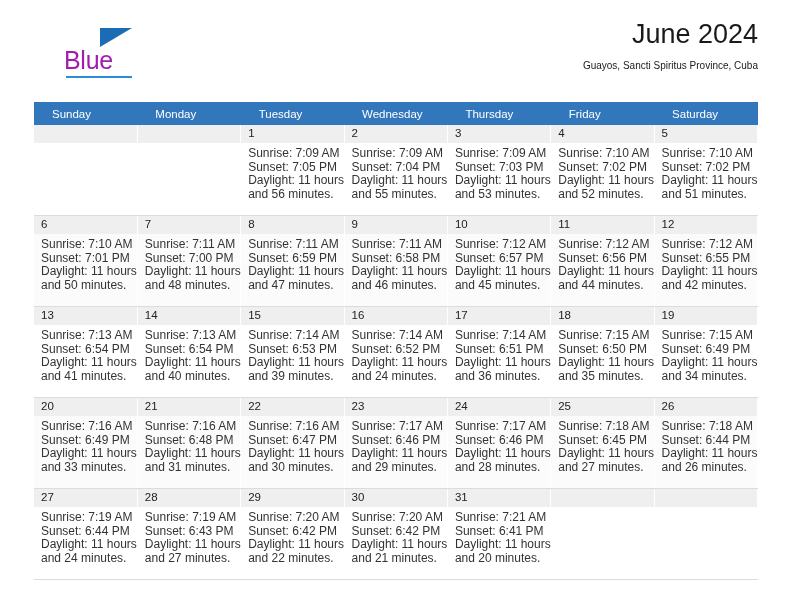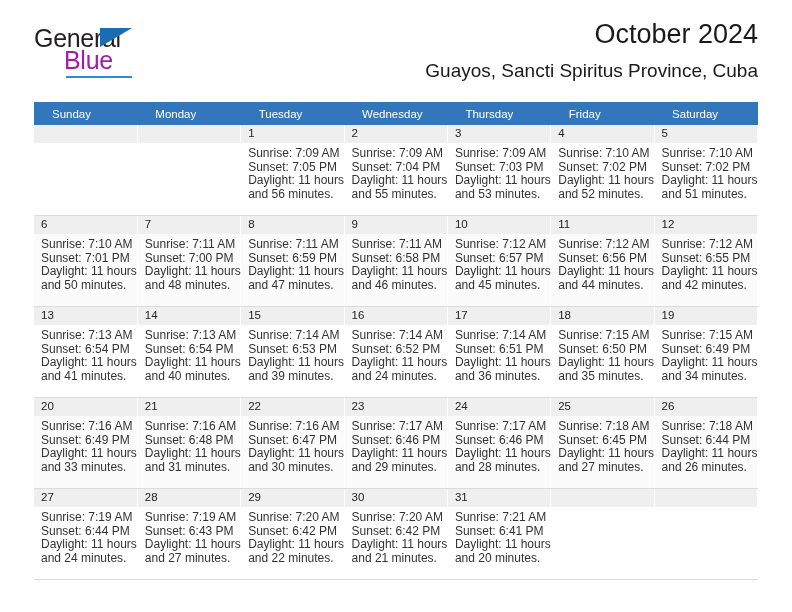--- a/index.html
+++ b/index.html
@@ -77,21 +77,21 @@
     top: 20px;
     text-align: right;
   }
   .cal-title {
     font-size: 27px;
     color: #1a1a1a;
     line-height: 1.1;
     white-space: nowrap;
   }
   .cal-subtitle {
-    font-size: 19px;
+    font-size: 10px;
     color: #1a1a1a;
     margin-top: 10px;
     white-space: nowrap;
   }
 
   
   .calendar {
     margin-top: 28px;
     width: 724px;
     border-collapse: collapse;
@@ -143,28 +143,27 @@
   }
 </style>
 </head>
 <body>
 
 <div class="page">
 
   <div class="header">
 
     <div class="logo">
-      <span class="logo-general">General</span>
       <span class="logo-triangle"></span>
       <span class="logo-blue">Blue</span>
       <span class="logo-underline"></span>
     </div>
 
     <div class="title-block">
-      <div class="cal-title">October 2024</div>
+      <div class="cal-title">June 2024</div>
       <div class="cal-subtitle">Guayos, Sancti Spiritus Province, Cuba</div>
     </div>
 
   </div>
 
   <table class="calendar">
     <thead>
       <tr>
         <th>Sunday</th>
         <th>Monday</th>

